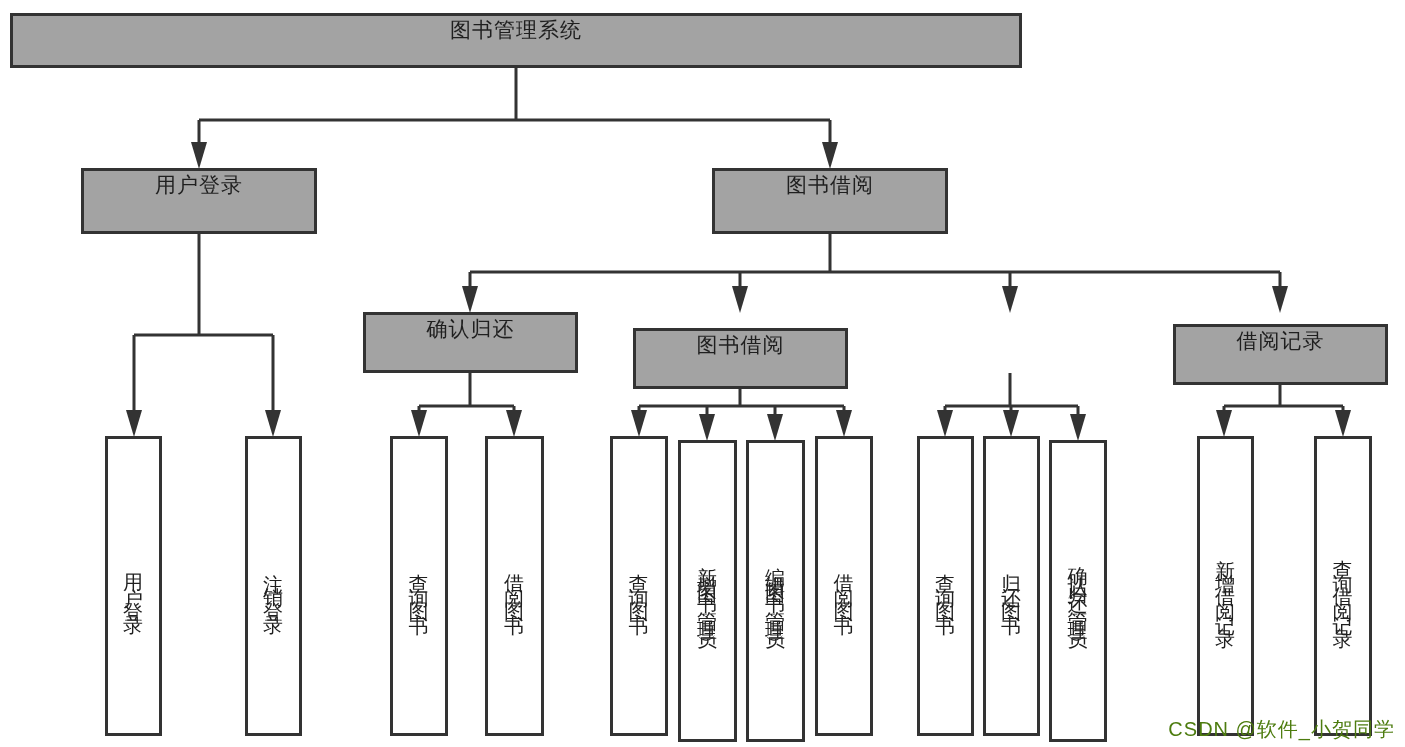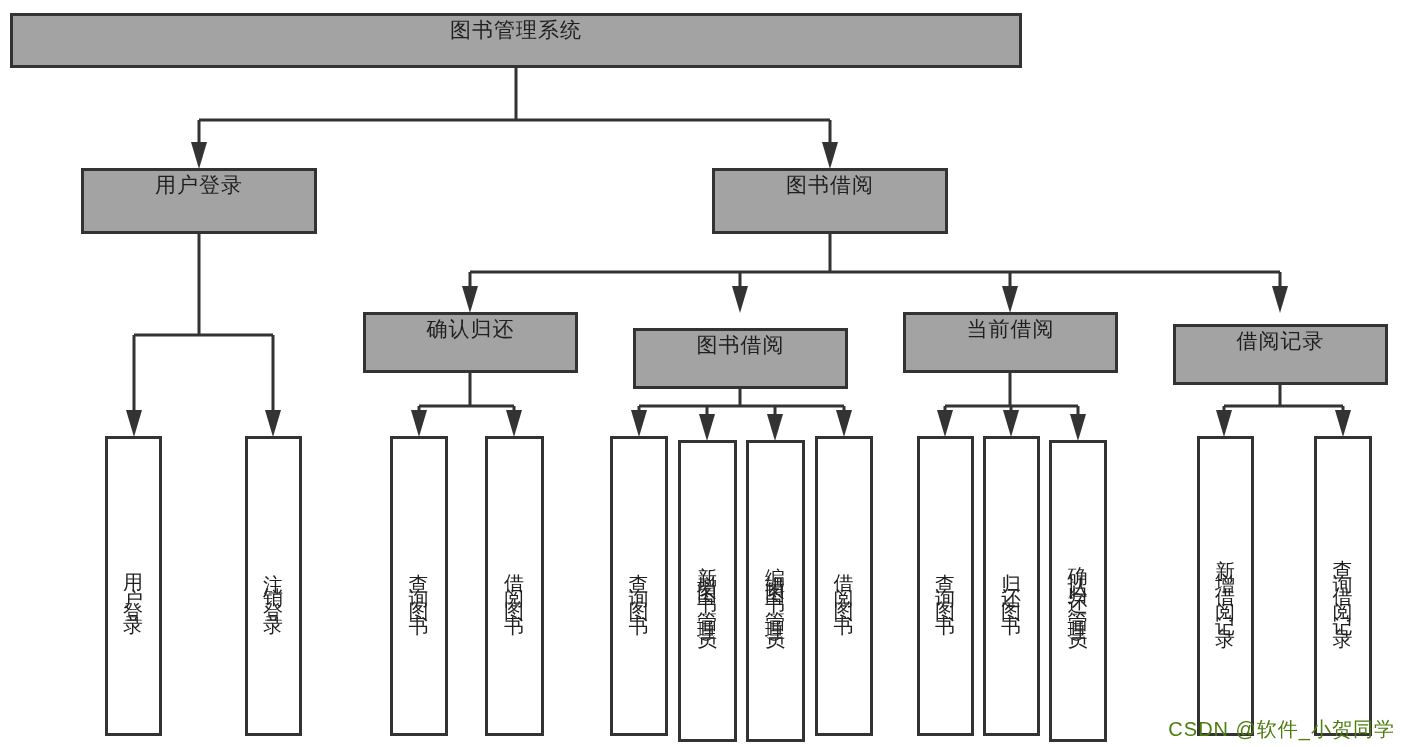--- a/index.html
+++ b/index.html
@@ -125,23 +125,20 @@
   <div class="node" style="left:712px; top:168px; width:236px; height:66px;">
     <span>图书借阅</span>
   </div>
 
   <div class="node" style="left:363px; top:312px; width:215px; height:61px;">
     <span>确认归还</span>
   </div>
   <div class="node" style="left:633px; top:328px; width:215px; height:61px;">
     <span>图书借阅</span>
   </div>
-  <div class="node" style="left:903px; top:312px; width:215px; height:61px;">
-    <span>当前借阅</span>
-  </div>
   <div class="node" style="left:1173px; top:312px; width:215px; height:61px;margin-top:12px;">
     <span>借阅记录</span>
   </div>
 
   <div class="leaf" style="left:105px; top:436px; width:57px; height:300px;">
     <span class="vtext">用户登录</span>
   </div>
   <div class="leaf" style="left:245px; top:436px; width:57px; height:300px;">
     <span class="vtext">注销登录</span>
   </div>

